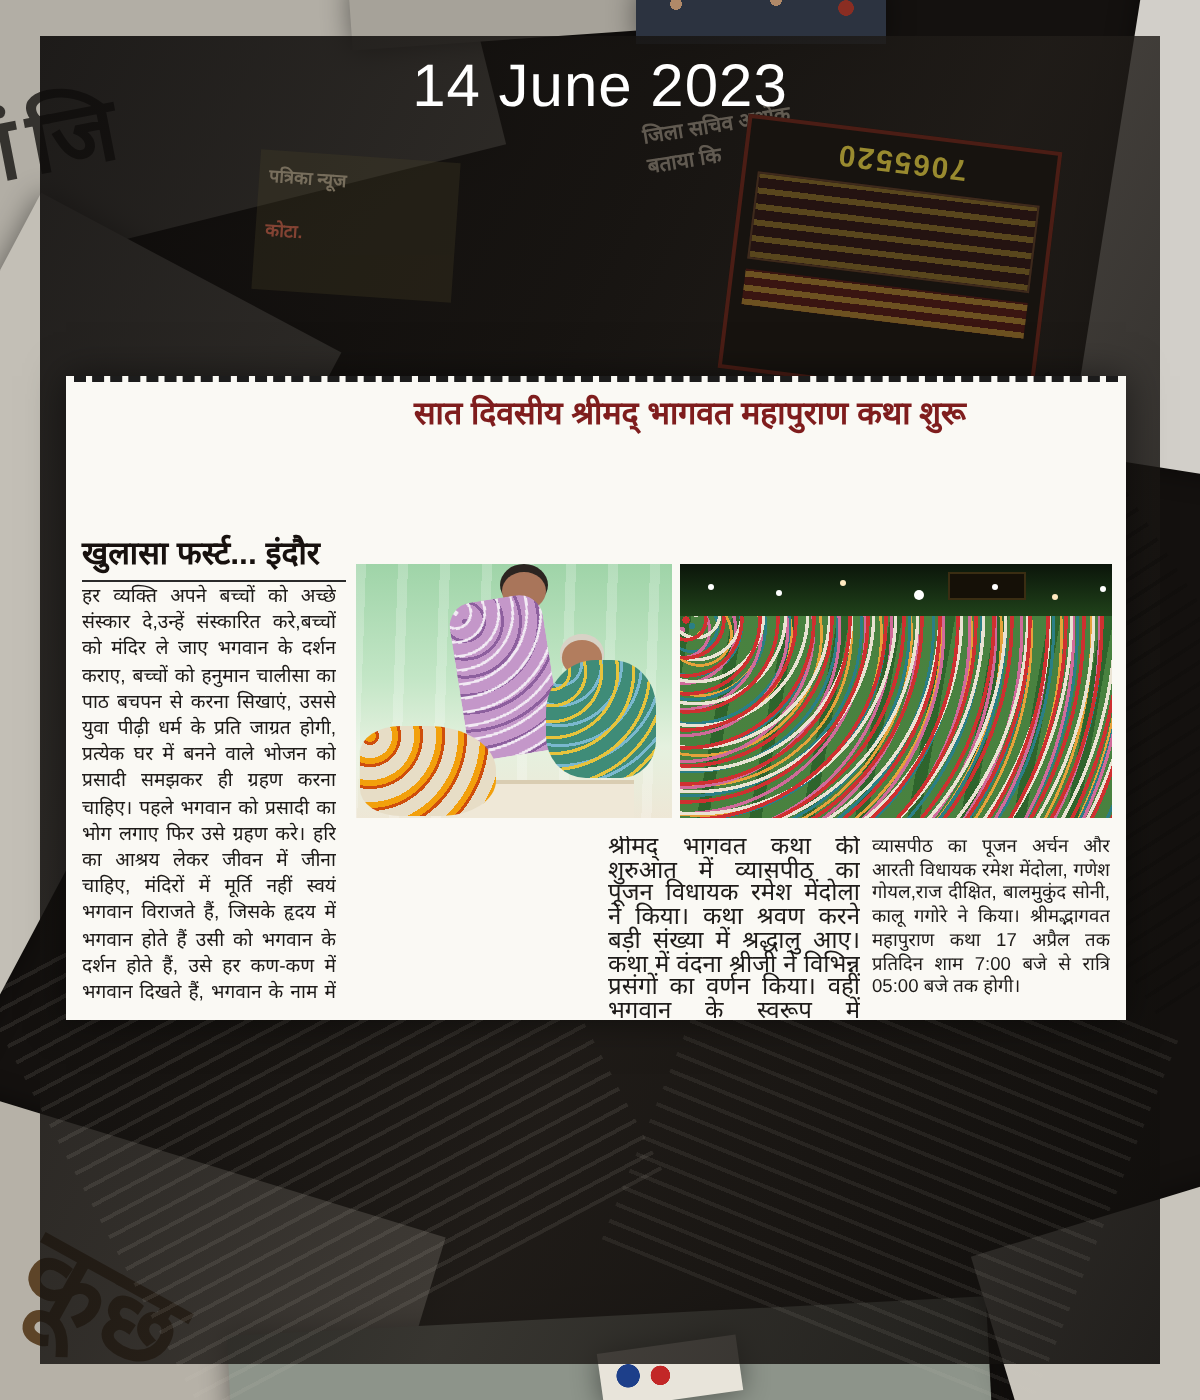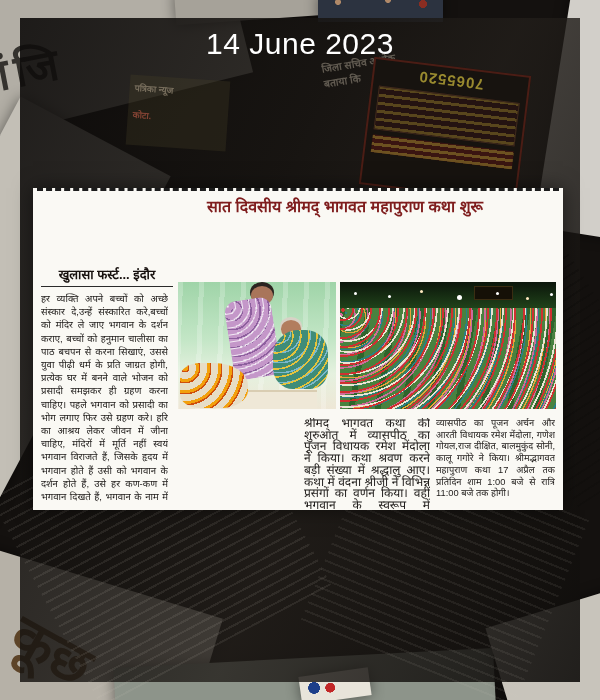--- a/index.html
+++ b/index.html
@@ -49,21 +49,21 @@
   
   .date{left:0;top:27px;width:100%;text-align:center;color:#ffffff;font-size:30px;letter-spacing:.5px;}
 
   
   .clipping{left:33px;top:188px;width:530px;height:322px;background:#faf9f4;overflow:hidden;
             box-shadow:0 0 18px rgba(0,0,0,.5);color:#17110e;}
   .dashes{position:absolute;left:4px;right:4px;top:0;border-top:3px dashed #1c1c1c;}
   .kicker{position:absolute;left:0;top:7px;width:100%;text-align:center;font-size:16px;font-weight:700;white-space:nowrap;color:#7f1d1d;margin-left:47px;}
   .headline{position:absolute;left:0;top:27px;width:100%;margin:0;text-align:center;font-size:26px;
             font-weight:800;letter-spacing:-.5px;white-space:nowrap;color:#090909;}
-  .byline{position:absolute;left:8px;top:77px;width:132px;text-align:center;font-size:13px;font-weight:700;
+  .byline{position:absolute;left:8px;top:77px;width:132px;text-align:left;font-size:16px;font-weight:700;
           padding-bottom:3px;border-bottom:1.5px solid #2b2b2b;white-space:nowrap;}
   .col{position:absolute;text-align:justify;color:#1e1b19;overflow:hidden;}
   .col1{left:8px;top:104px;width:127px;height:211px;font-size:9.6px;line-height:13.2px;}
   .col2{left:139px;top:230px;width:126px;height:94px;font-size:9.3px;line-height:11.7px;}
   .col3{left:271px;top:230px;width:126px;height:94px;font-size:12px;line-height:11.7px;}
   .col4{left:403px;top:230px;width:119px;height:94px;font-size:9.3px;line-height:11.7px;}
 
   
   .photo{position:absolute;top:94px;height:127px;overflow:hidden;background:#ddd;}
   .photo-pooja{left:145px;width:158px;}
@@ -162,16 +162,16 @@
     </div>
 
     <div class="photo photo-crowd">
       <div class="pc-texture"></div>
       <div class="pc-trees"></div>
       <div class="pc-stagebox"></div>
       <div class="pc-lights"></div>
     </div>
 
     <div class="col col3">श्रीमद् भागवत कथा की शुरुआत में व्यासपीठ का पूजन विधायक रमेश मेंदोला ने किया। कथा श्रवण करने बड़ी संख्या में श्रद्धालु आए। कथा में वंदना श्रीजी ने विभिन्न प्रसंगों का वर्णन किया। वहीं भगवान के स्वरूप में कलाकारों ने नाट्य मंचन भी किया।</div>
-    <div class="col col4">व्यासपीठ का पूजन अर्चन और आरती विधायक रमेश मेंदोला, गणेश गोयल,राज दीक्षित, बालमुकुंद सोनी, कालू गगोरे ने किया। श्रीमद्भागवत महापुराण कथा 17 अप्रैल तक प्रतिदिन शाम 1:00 बजे से रात्रि 11:00 बजे तक होगी।</div>
+    <div class="col col4">व्यासपीठ का पूजन अर्चन और आरती विधायक रमेश मेंदोला, गणेश गोयल,राज दीक्षित, बालमुकुंद सोनी, कालू गगोरे ने किया। श्रीमद्भागवत महापुराण कथा 17 अप्रैल तक प्रतिदिन शाम 7:00 बजे से रात्रि 05:00 बजे तक होगी।</div>
   </div>
 
 </div>
 
 </body></html>

